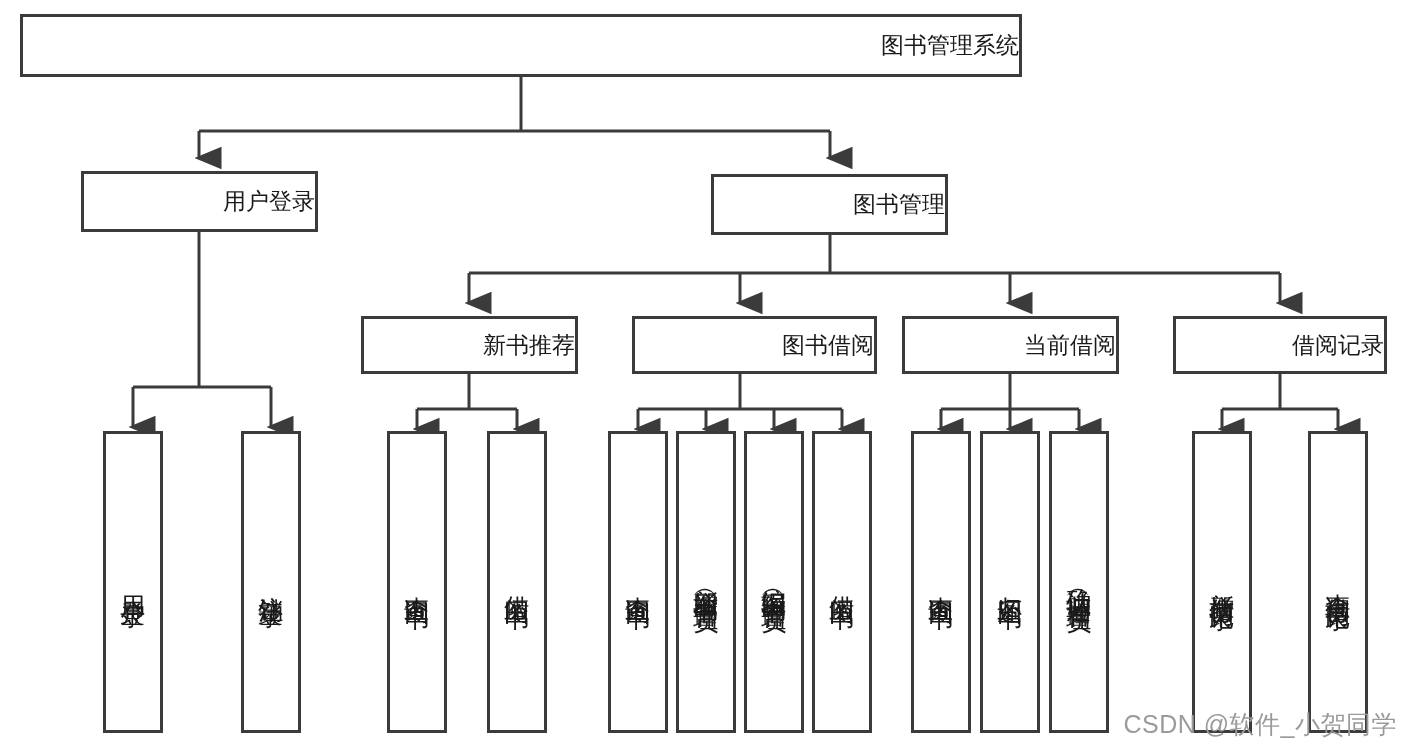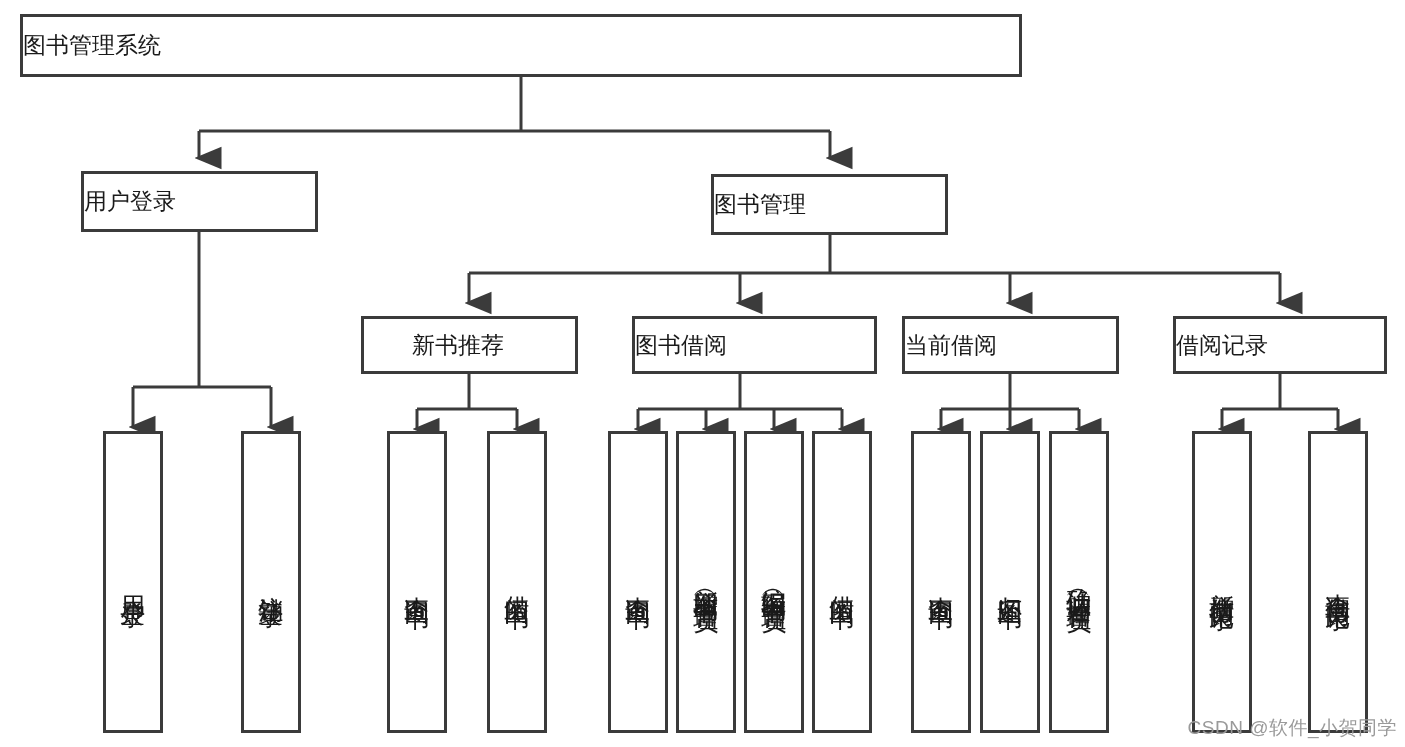--- a/index.html
+++ b/index.html
@@ -24,21 +24,21 @@
     width: 1405px;
     height: 747px;
   }
   .node {
     position: absolute;
     box-sizing: border-box;
     background: #ffffff;
     border: 3px solid #3b3b3b;
     display: flex;
     align-items: center;
-    justify-content: flex-start;
+    justify-content: flex-end;
   }
   .node .label {
     color: #1a1a1a;
     line-height: 1.15;
     text-align: center;
     white-space: nowrap;
   }
   .node.horiz .label {
     font-size: 23px;
   }
@@ -51,21 +51,21 @@
     text-orientation: upright;
     font-size: 25px;
     letter-spacing: 3px;
     line-height: 1.05;
     white-space: normal;
   }
   #watermark {
     position: absolute;
     right: 8px;
     bottom: 6px;
-    font-size: 19px;
+    font-size: 25px;
     color: #9a9a9a;
     letter-spacing: 0.5px;
     pointer-events: none;
     white-space: nowrap;
   }
 </style>
 </head>
 <body>
 
 <div id="canvas">

